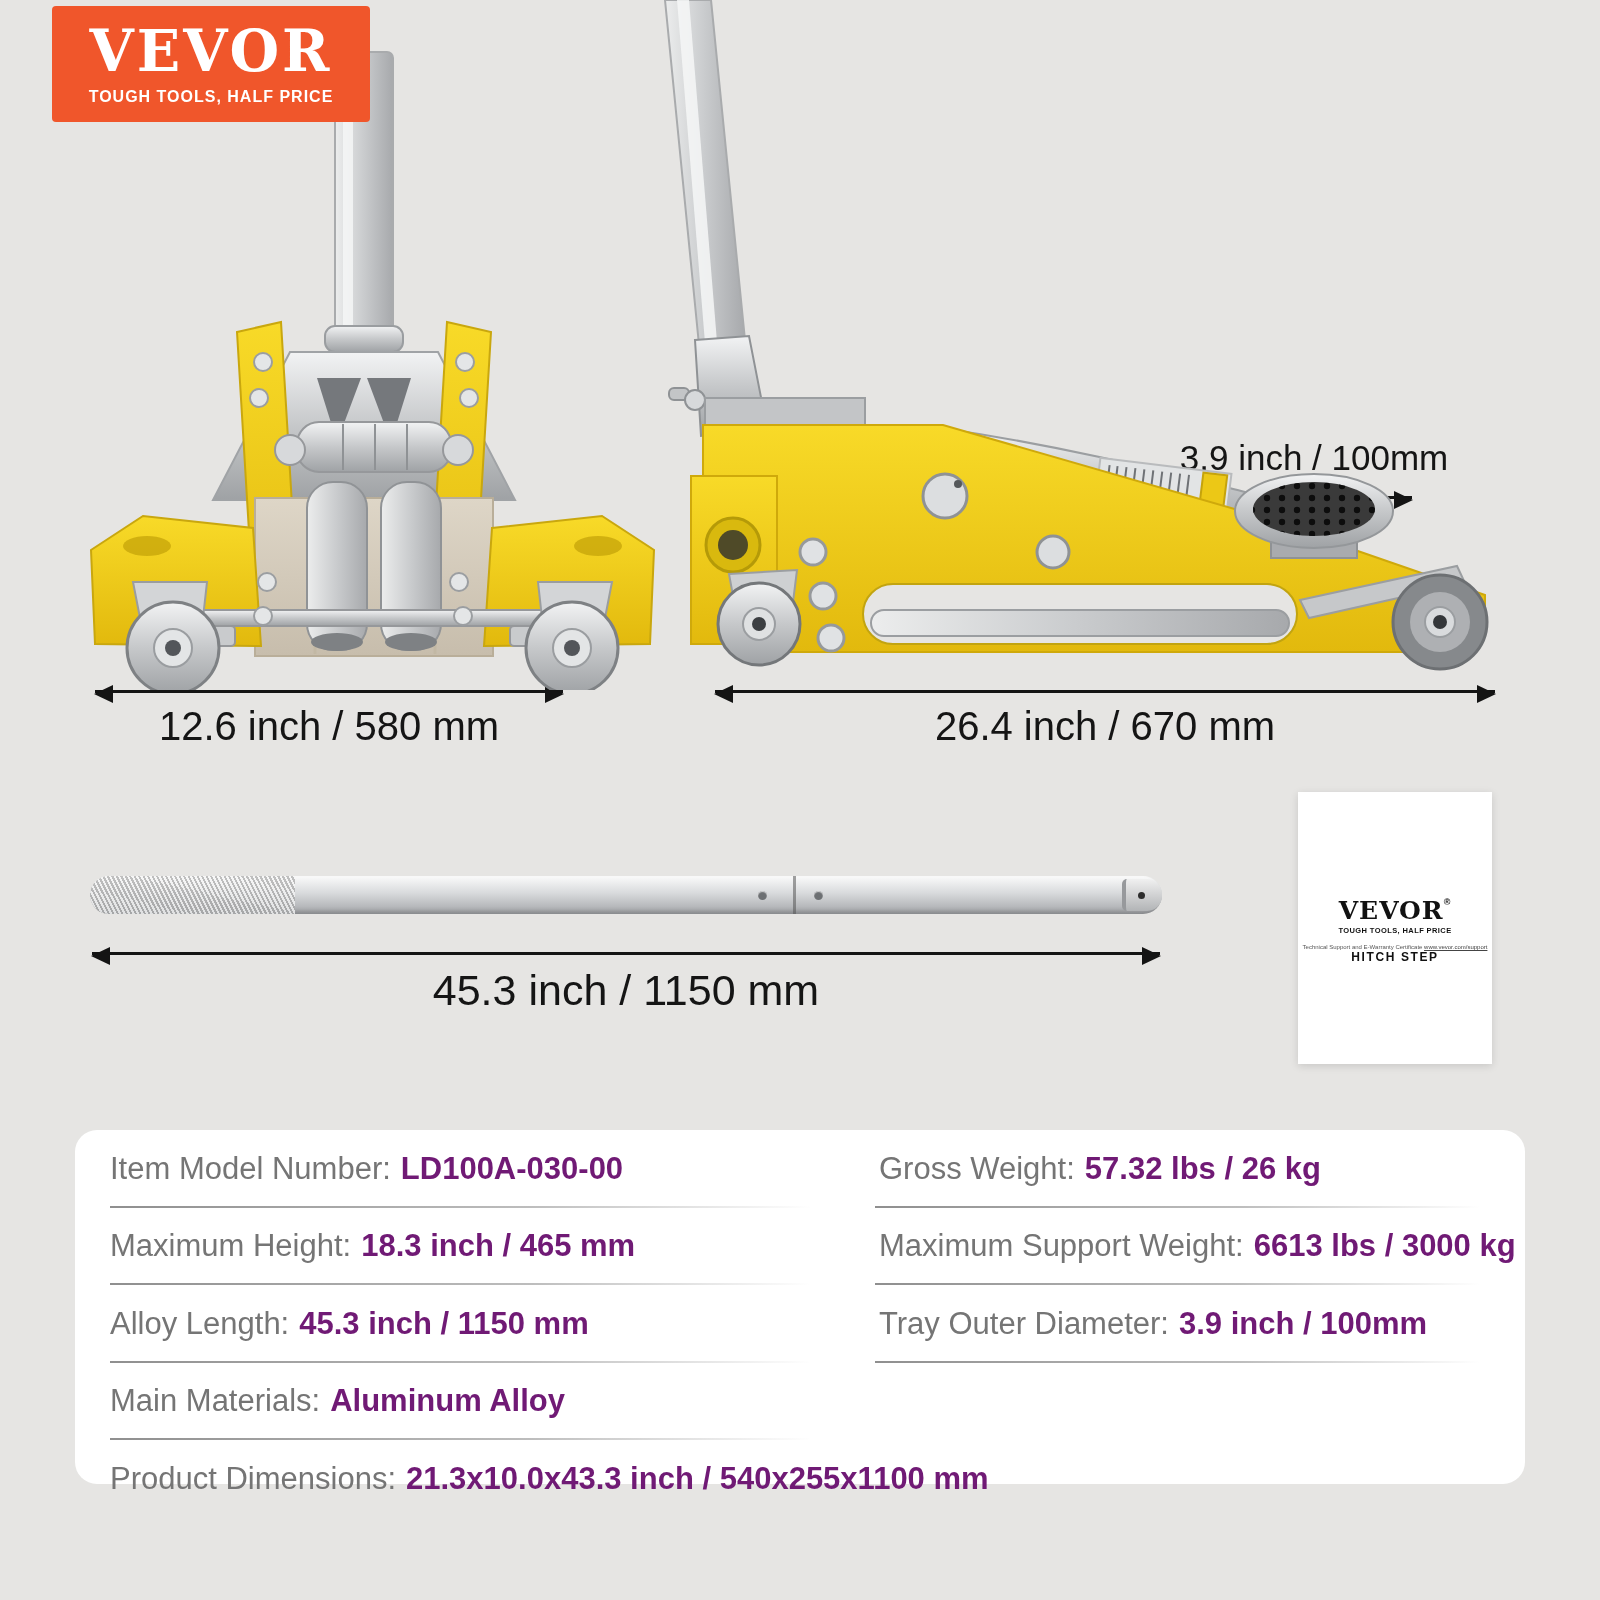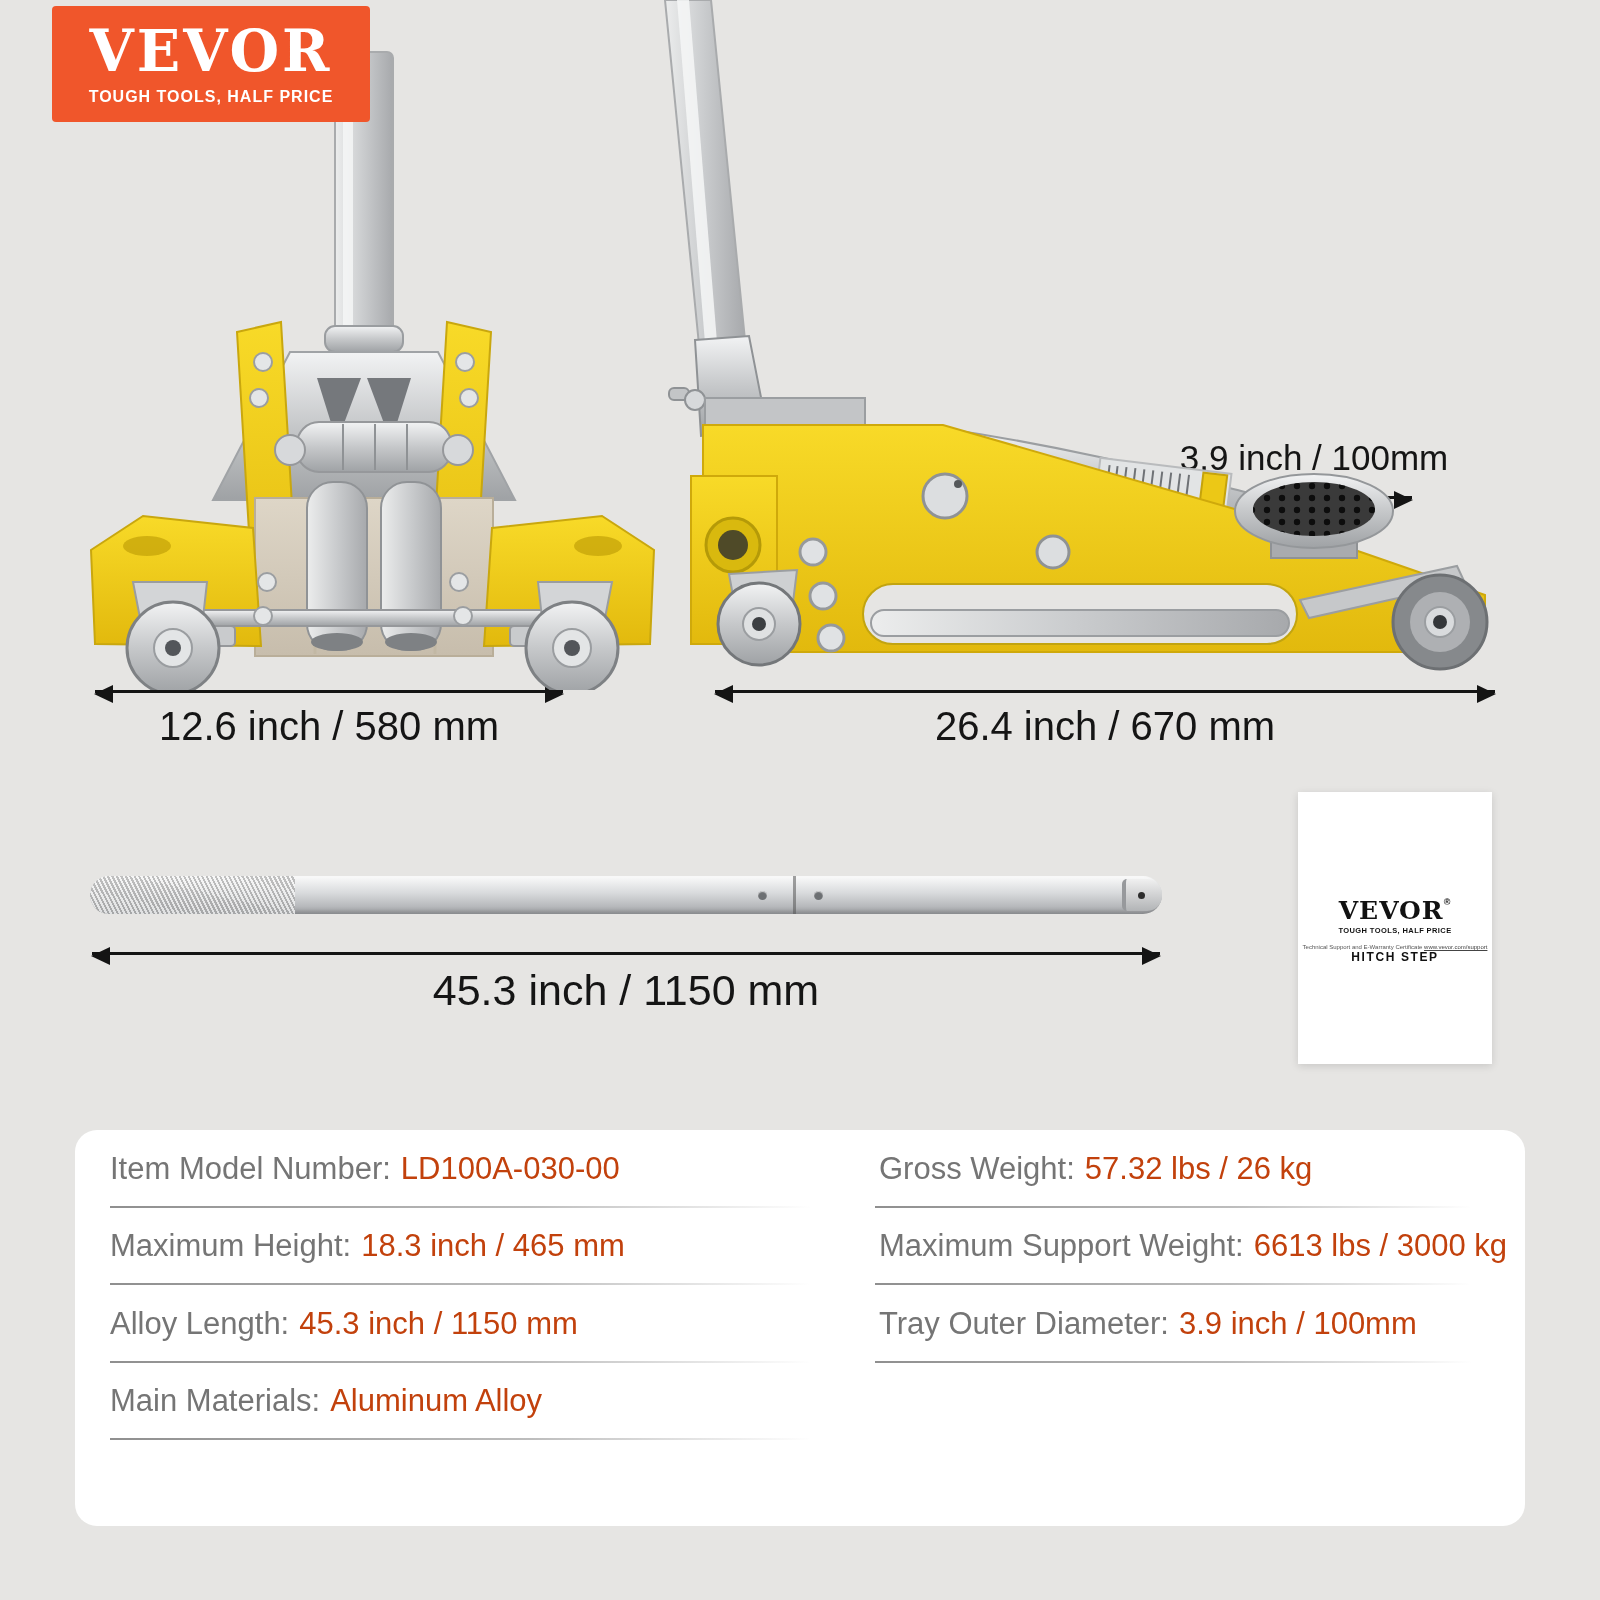--- a/index.html
+++ b/index.html
@@ -43,27 +43,27 @@
         align-items:center;text-align:center;}
   .card-brand{margin-top:106px;font-family:"DejaVu Serif",serif;font-weight:800;
         color:#111;font-size:25px;line-height:1;letter-spacing:1px;}
   .card-reg{font-size:9px;vertical-align:14px;font-family:"Liberation Sans",sans-serif;}
   .card-tag{font-size:7.5px;font-weight:bold;color:#111;margin-top:3px;letter-spacing:.4px;}
   .card-support{font-size:6px;color:#555;margin-top:9px;}
   .card-support .url{text-decoration:underline;color:#444;}
   .card-product{font-size:12px;font-weight:bold;color:#111;letter-spacing:1.6px;}
 
   
-  .specs{left:75px;top:1130px;width:1450px;height:396px;background:#fff;border-radius:22px;z-index:4;}
+  .specs{left:75px;top:1130px;width:1450px;height:354px;background:#fff;border-radius:22px;z-index:4;}
   .spec-grid{display:grid;grid-template-columns:765px 1fr;padding:0 35px;}
   .cell{position:relative;height:77.5px;display:flex;align-items:center;
         font-size:31px;white-space:nowrap;}
   .cell.full{grid-column:1 / -1;}
   .cell .lab{color:#757575;}
-  .cell .val{color:#c2410c;font-weight:normal;margin-left:10px;}
+  .cell .val{color:#701a75;font-weight:bold;margin-left:10px;}
   .cell.div::after{content:"";position:absolute;left:0;right:64px;bottom:0;height:2px;
         background:linear-gradient(to right,#8f8f8f,#bdbdbd 60%,rgba(222,222,222,0));}
   .cell.rcol{padding-left:4px;}
   .cell.rcol::after{right:36px;}
 </style>
 </head>
 <body>
 
 <svg class="abs" style="left:85px;top:30px;z-index:1" width="575" height="660" viewBox="0 0 575 660">
   <defs>
@@ -268,14 +268,18 @@
       <span class="val">45.3 inch / 1150 mm</span>
     </div>
     <div class="cell div rcol">
       <span class="lab">Tray Outer Diameter:</span>
       <span class="val">3.9 inch / 100mm</span>
     </div>
     <div class="cell div">
       <span class="lab">Main Materials:</span>
       <span class="val">Aluminum Alloy</span>
     </div>
+    <div class="cell full">
+      <span class="lab">Product Dimensions:</span>
+      <span class="val">21.3x10.0x43.3 inch / 540x255x1100 mm</span>
+    </div>
   </div>
 </div>
 
 </body></html>

